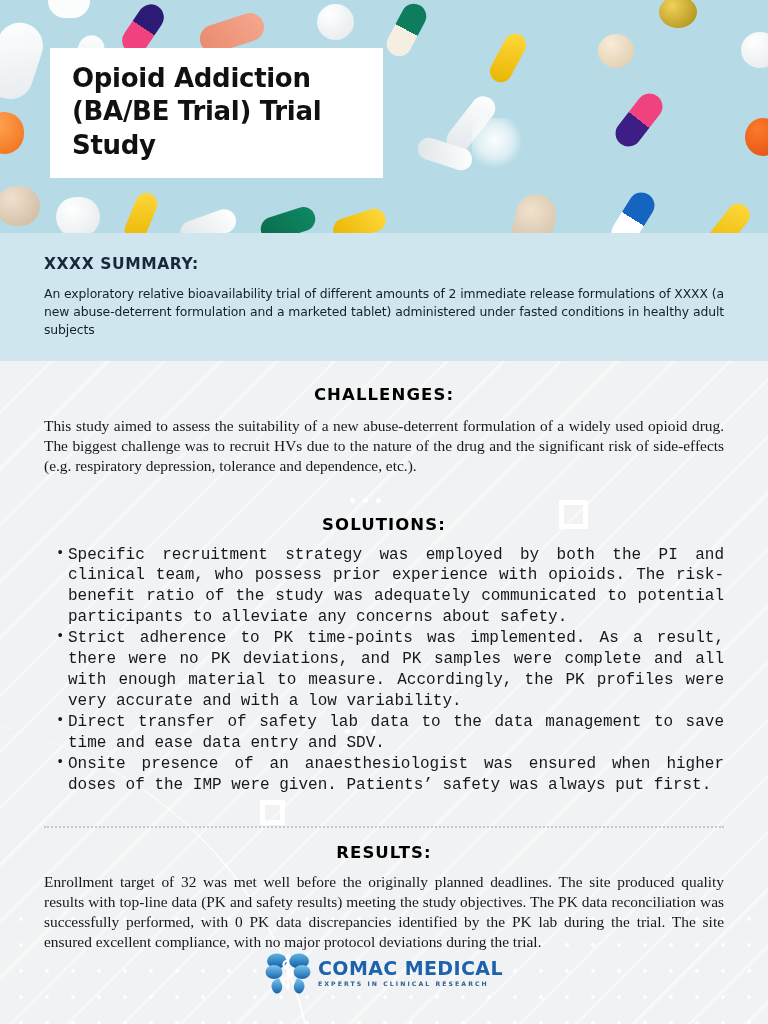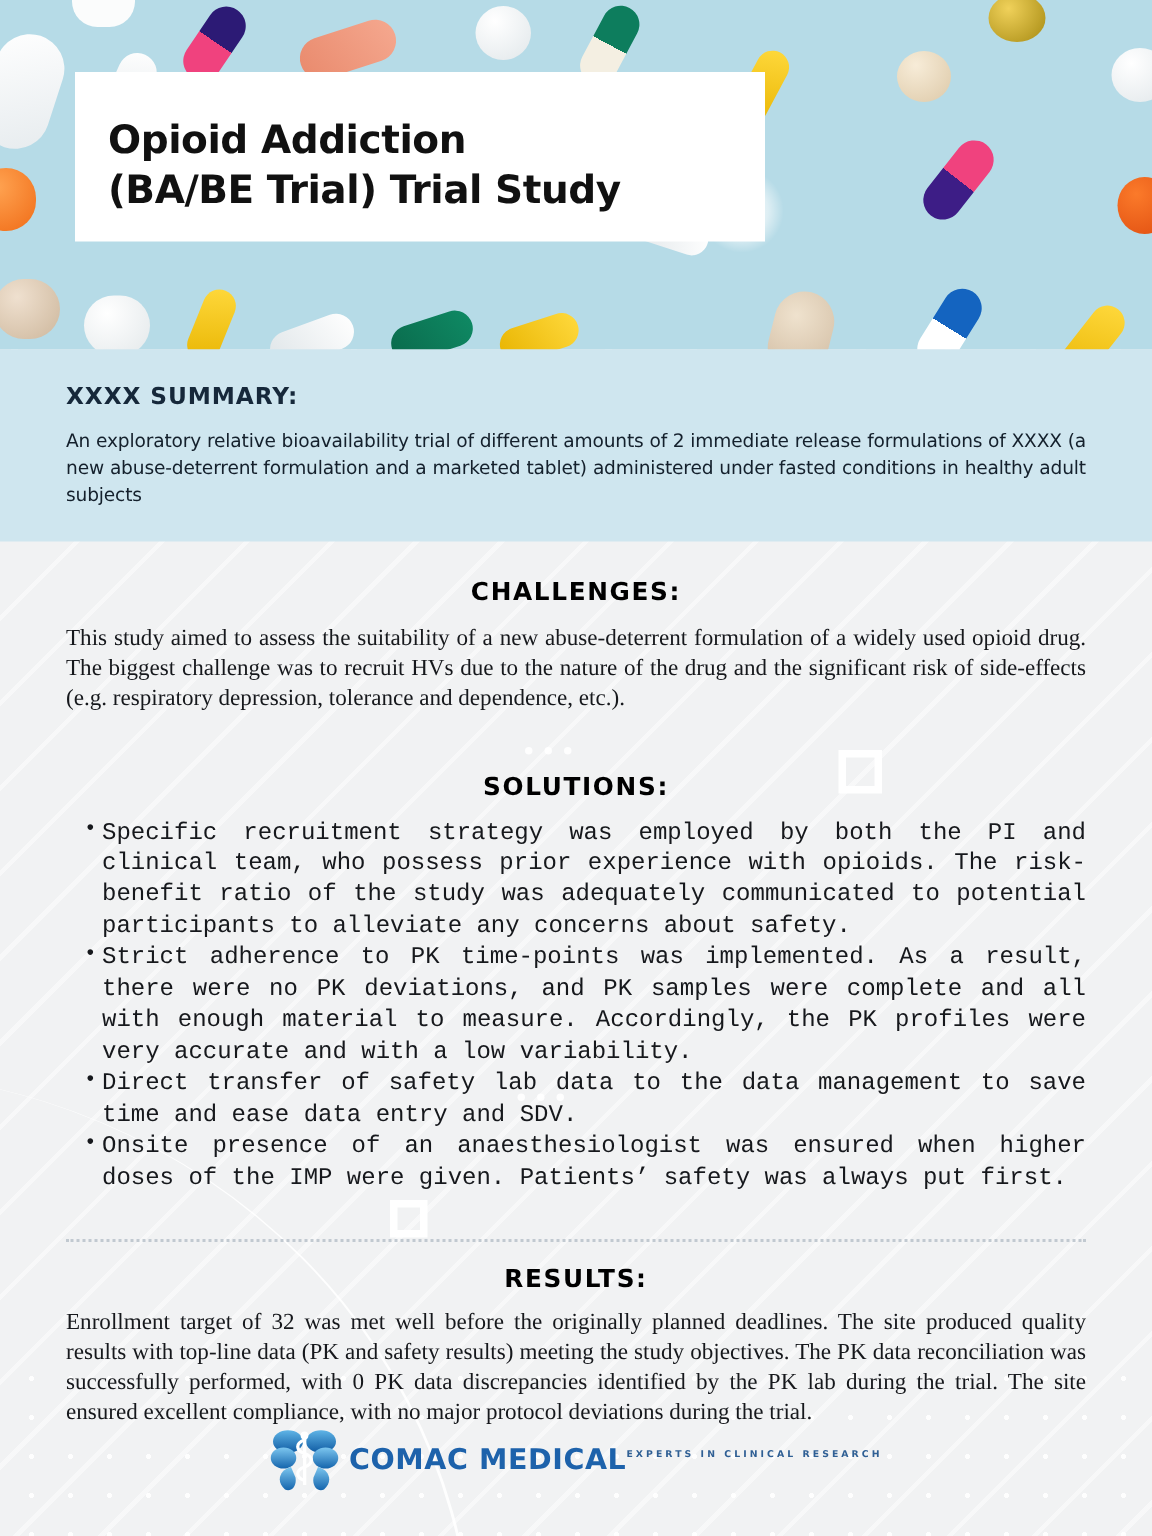--- a/index.html
+++ b/index.html
@@ -77,22 +77,22 @@
     background: #b6dbe7;
     overflow: hidden;
   }
   .pill { position: absolute; }
   .cap { border-radius: 999px; }
   .tab-round { border-radius: 50%; }
 
   .hero-title-box {
     position: absolute;
     left: 50px; top: 48px;
-    width: 460px;
-    padding: 30px 20px 16px 22px;
+    width: 333px;
+    padding: 14px 20px 16px 22px;
     background: #ffffff;
     box-sizing: border-box;
     z-index: 20;
   }
   .hero-title {
     font-family: "DejaVu Sans", sans-serif;
     font-weight: bold;
     font-size: 26px;
     line-height: 1.28;
     color: #111111;
@@ -230,21 +230,21 @@
     align-items: center;
     justify-content: center;
     z-index: 10;
   }
   .logo-wrap {
     display: flex;
     align-items: center;
     gap: 7px;
   }
   .logo-mark { width: 46px; height: 42px; display: block; }
-  .logo-text { display: flex; flex-direction: row; line-height: 1; }
+  .logo-text { display: flex; flex-direction: column; line-height: 1; }
   .logo-name {
     font-family: "DejaVu Sans", sans-serif;
     font-weight: bold;
     font-size: 19px;
     letter-spacing: 0.4px;
     color: #1d62ab;
   }
   .logo-tag {
     font-family: "DejaVu Sans", sans-serif;
     font-size: 6.2px;

